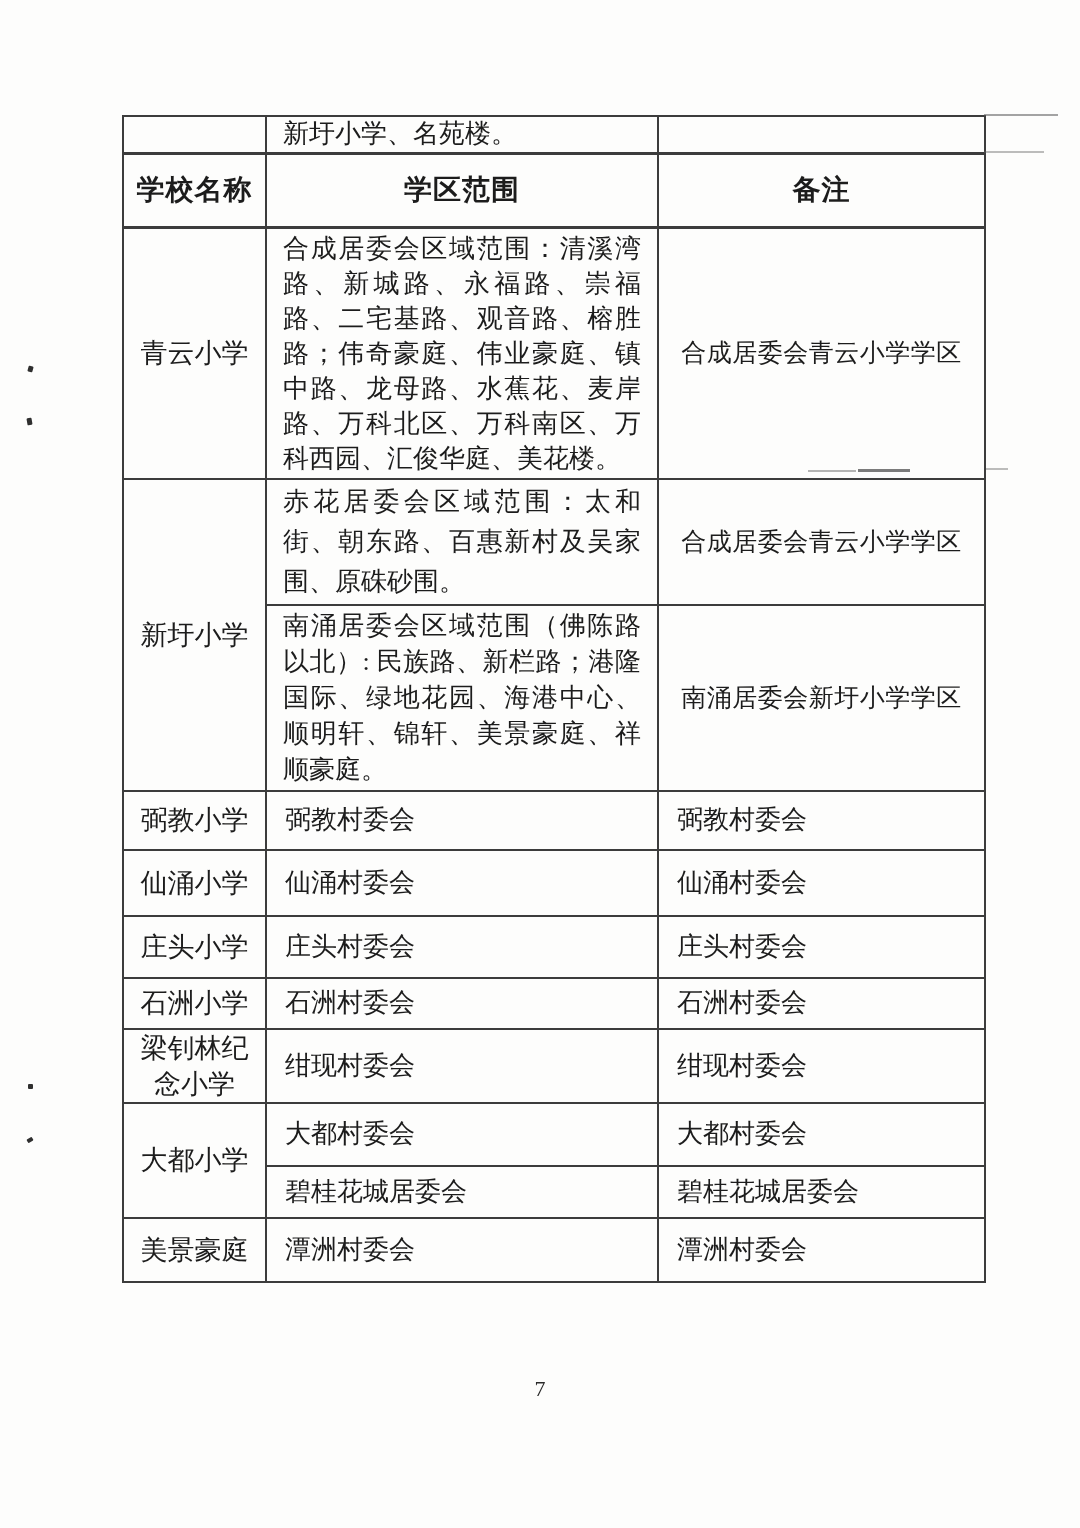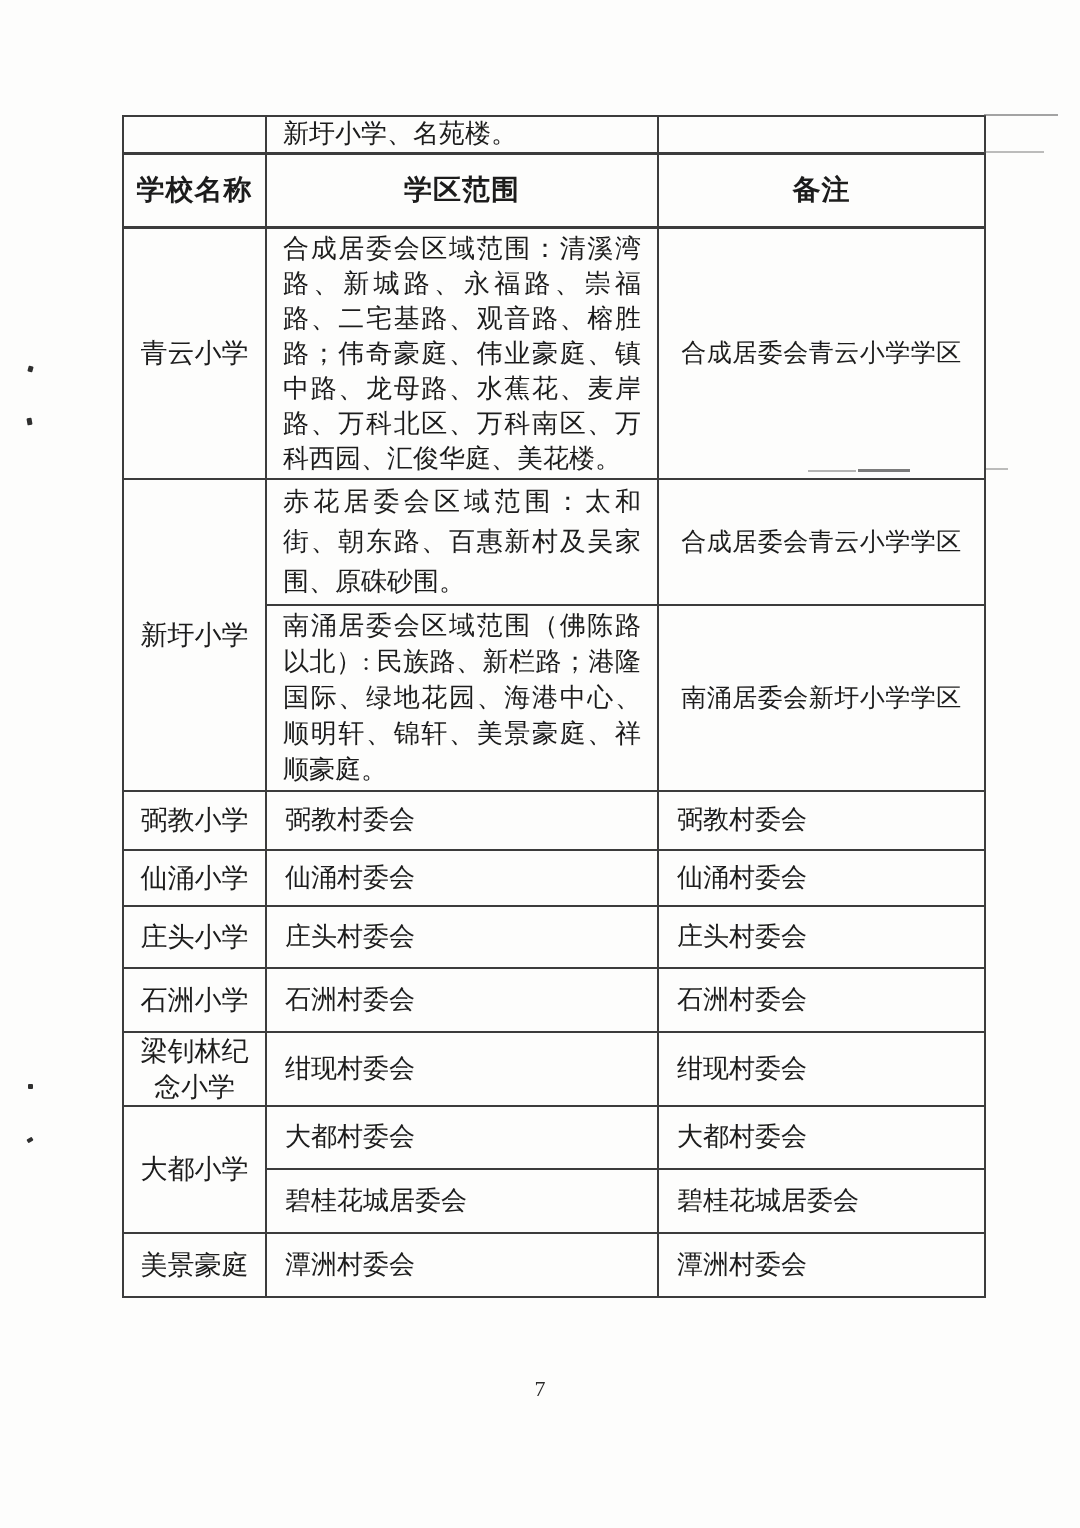--- a/index.html
+++ b/index.html
@@ -37,26 +37,26 @@
   col.c1 { width: 143px; }
   col.c2 { width: 392px; }
   col.c3 { width: 327px; }
 
   tr.r-partial  { height: 37px; }
   tr.r-header   { height: 74px; }
   tr.r-qingyun  { height: 248px; }
   tr.r-xinxu1   { height: 126px; }
   tr.r-xinxu2   { height: 147px; }
   tr.r-bijiao   { height: 59px; }
-  tr.r-xianyong { height: 56px; margin-left: 28px; }
+  tr.r-xianyong { height: 66px; margin-left: 28px; }
   tr.r-zhuangtou{ height: 62px; padding-left: 12px; }
-  tr.r-shizhou  { height: 64px; }
+  tr.r-shizhou  { height: 51px; }
   tr.r-liang    { height: 72px; border-radius: 21px; }
   tr.r-dadu1    { height: 63px; }
-  tr.r-dadu2    { height: 64px; }
+  tr.r-dadu2    { height: 52px; }
   tr.r-tancun   { height: 64px; }
 
   th.hd {
     font-size: 28px;
     font-weight: bold;
     text-align: center;
     letter-spacing: 1px;
   }
   td.sc {
     font-size: 27px;

